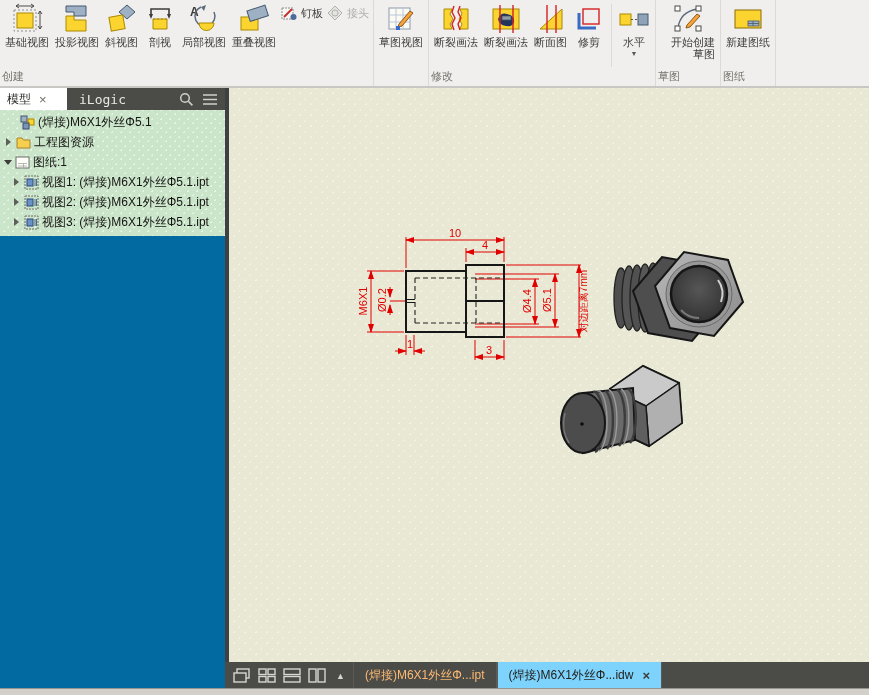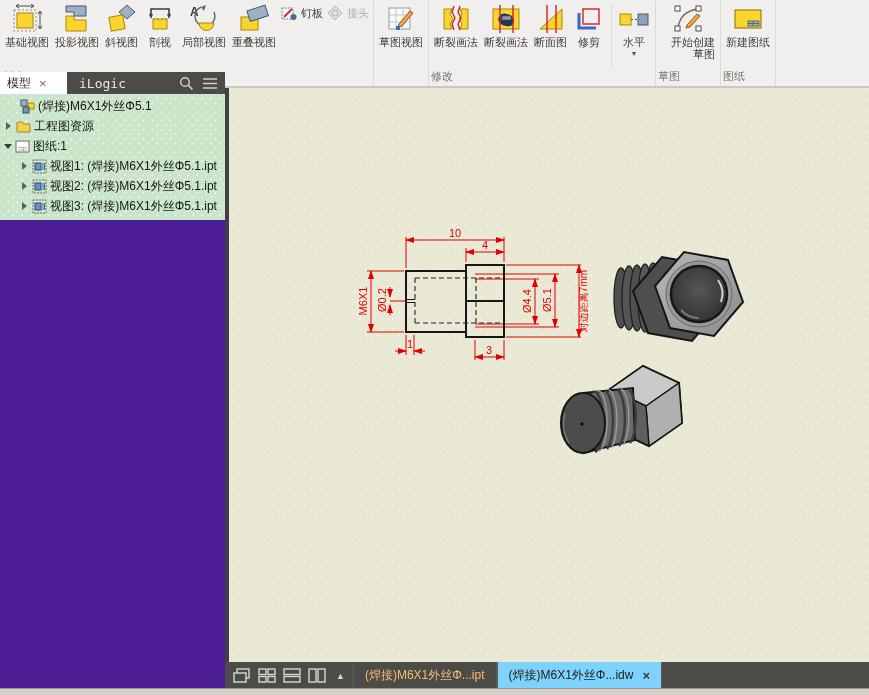--- a/index.html
+++ b/index.html
@@ -17,33 +17,33 @@
   .rbtn .lbl{font-size:11px;line-height:12px;color:#3e3d3a;text-align:right;white-space:nowrap;}
   .rbtn .lbl.wrap{white-space:normal;width:54px;}
   .rbtn .dd{font-size:7px;color:#5a5955;margin-top:2px;line-height:7px;}
   .smallcol{display:flex;flex-direction:row;gap:4px;padding:3px 2px;}
   .sbtn{display:flex;align-items:center;gap:4px;font-size:11px;color:#3e3d3a;}
   .sbtn.disabled{color:#b0afab;}
   .sbtn .sic{width:16px;height:16px;}
   .innersep{width:1px;background:#dcdad6;margin:2px 3px;align-self:stretch;}
 
   
-  .browser{position:absolute;top:72px;left:0;width:225px;bottom:6px;background:#4c1d95;}
+  .browser{position:absolute;top:88px;left:0;width:225px;bottom:6px;background:#0369a1;}
   .btabs{height:22px;display:flex;background:#4b4b48;align-items:stretch;}
   .btab-model{width:60px;background:#fff;display:flex;align-items:center;gap:8px;padding-left:7px;font-size:12px;color:#2c2c2a;}
   .btab-model .x{color:#6e6e6a;font-size:13px;line-height:13px;}
   .btab-ilogic{flex:1;display:flex;align-items:center;color:#e8e8e4;font-family:"DejaVu Sans Mono","Liberation Mono",monospace;font-size:13px;padding-left:12px;gap:8px;}
   .btab-ilogic .spacer{flex:1;}
   .btree{height:124px;background-color:#cbe5ca;background-image:radial-gradient(#e6f4e4 1px,transparent 1px),radial-gradient(#e6f4e4 1px,transparent 1px);background-size:9px 9px;background-position:0 0,4px 5px;padding-top:2px;font-size:12px;color:#161614;}
   .trow{height:20px;display:flex;align-items:center;gap:3px;white-space:nowrap;overflow:hidden;}
   .tic{width:15px;height:15px;flex:0 0 auto;}
   .chev{width:0;height:0;flex:0 0 auto;}
   .chev.right{border:4px solid transparent;border-left:5px solid #5e5e5a;margin-left:2px;margin-right:-2px;}
   .chev.down{border:4px solid transparent;border-top:5px solid #3c3c38;margin-top:4px;}
-  .ind1{padding-left:20px;} .ind2{padding-left:4px;} .ind3{padding-left:20px;}
+  .ind1{padding-left:20px;} .ind2{padding-left:4px;} .ind3{padding-left:12px;}
 
   
   .splitter{position:absolute;top:88px;left:225px;width:4px;bottom:33px;background:#3e4044;}
   .canvas{position:absolute;top:88px;left:229px;width:640px;bottom:33px;background-color:#e9e8d5;background-image:radial-gradient(#f5f4e3 1px,transparent 1px),radial-gradient(#f2f1e0 1px,transparent 1px);background-size:11px 11px;background-position:0 0,5px 6px;}
   .canvas svg{display:block;}
   .dimtxt{font-family:"Liberation Sans","DejaVu Sans",sans-serif;font-size:11px;fill:#e10000;}
   .dimtxt.small{font-size:10px;}
 
   
   .bottombar{position:absolute;left:225px;right:0;bottom:6px;height:27px;background:#4b4b47;display:flex;align-items:stretch;}

